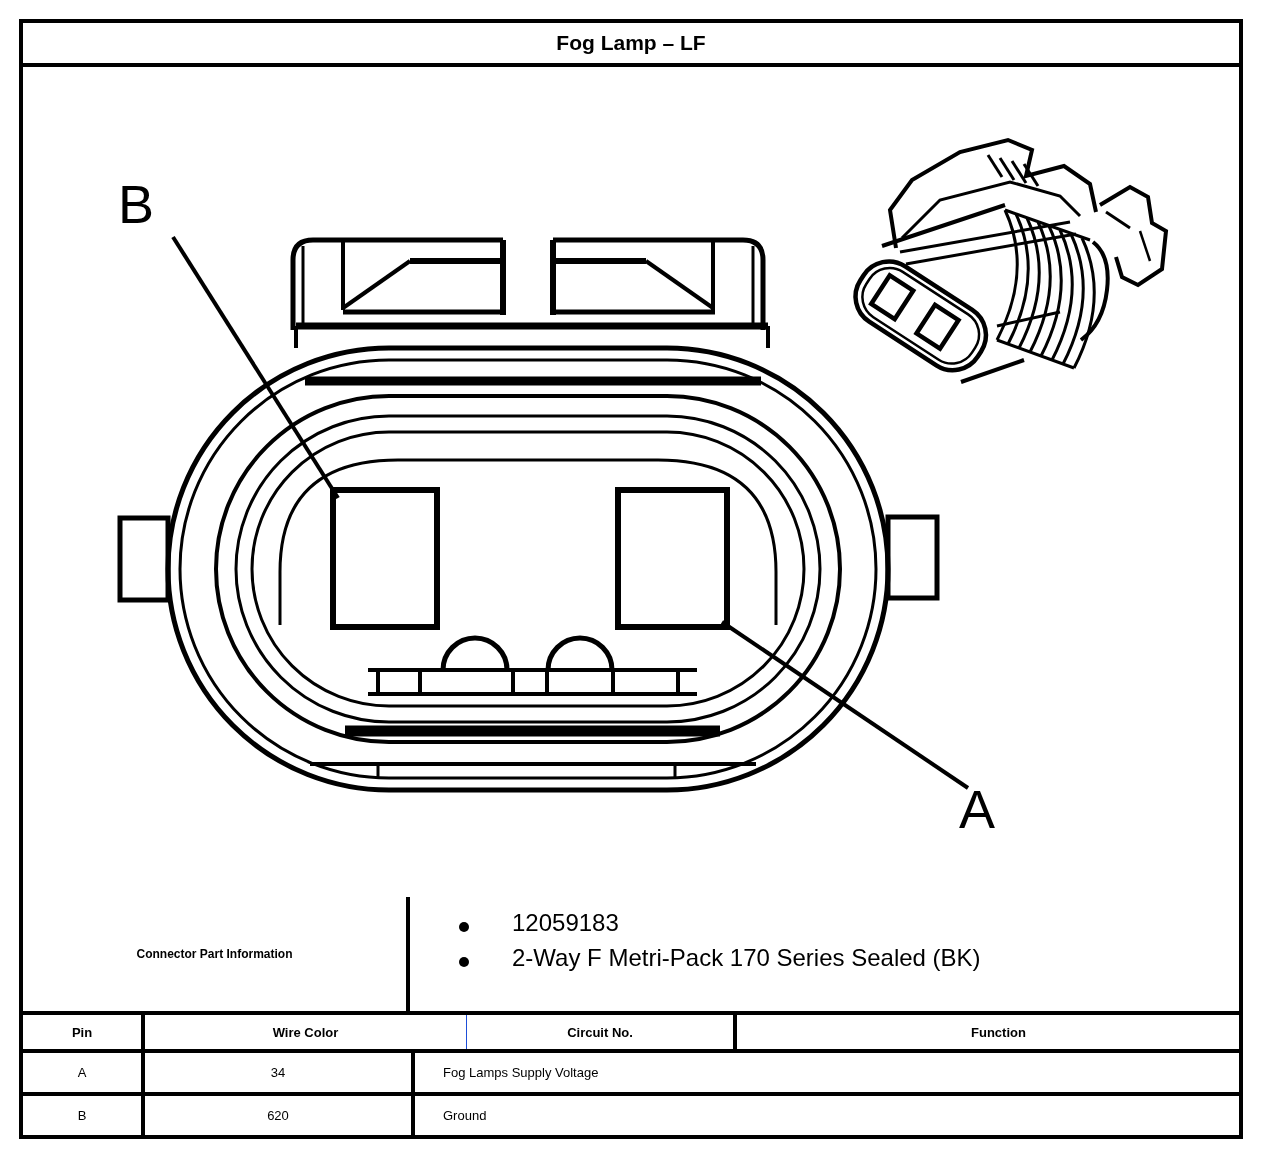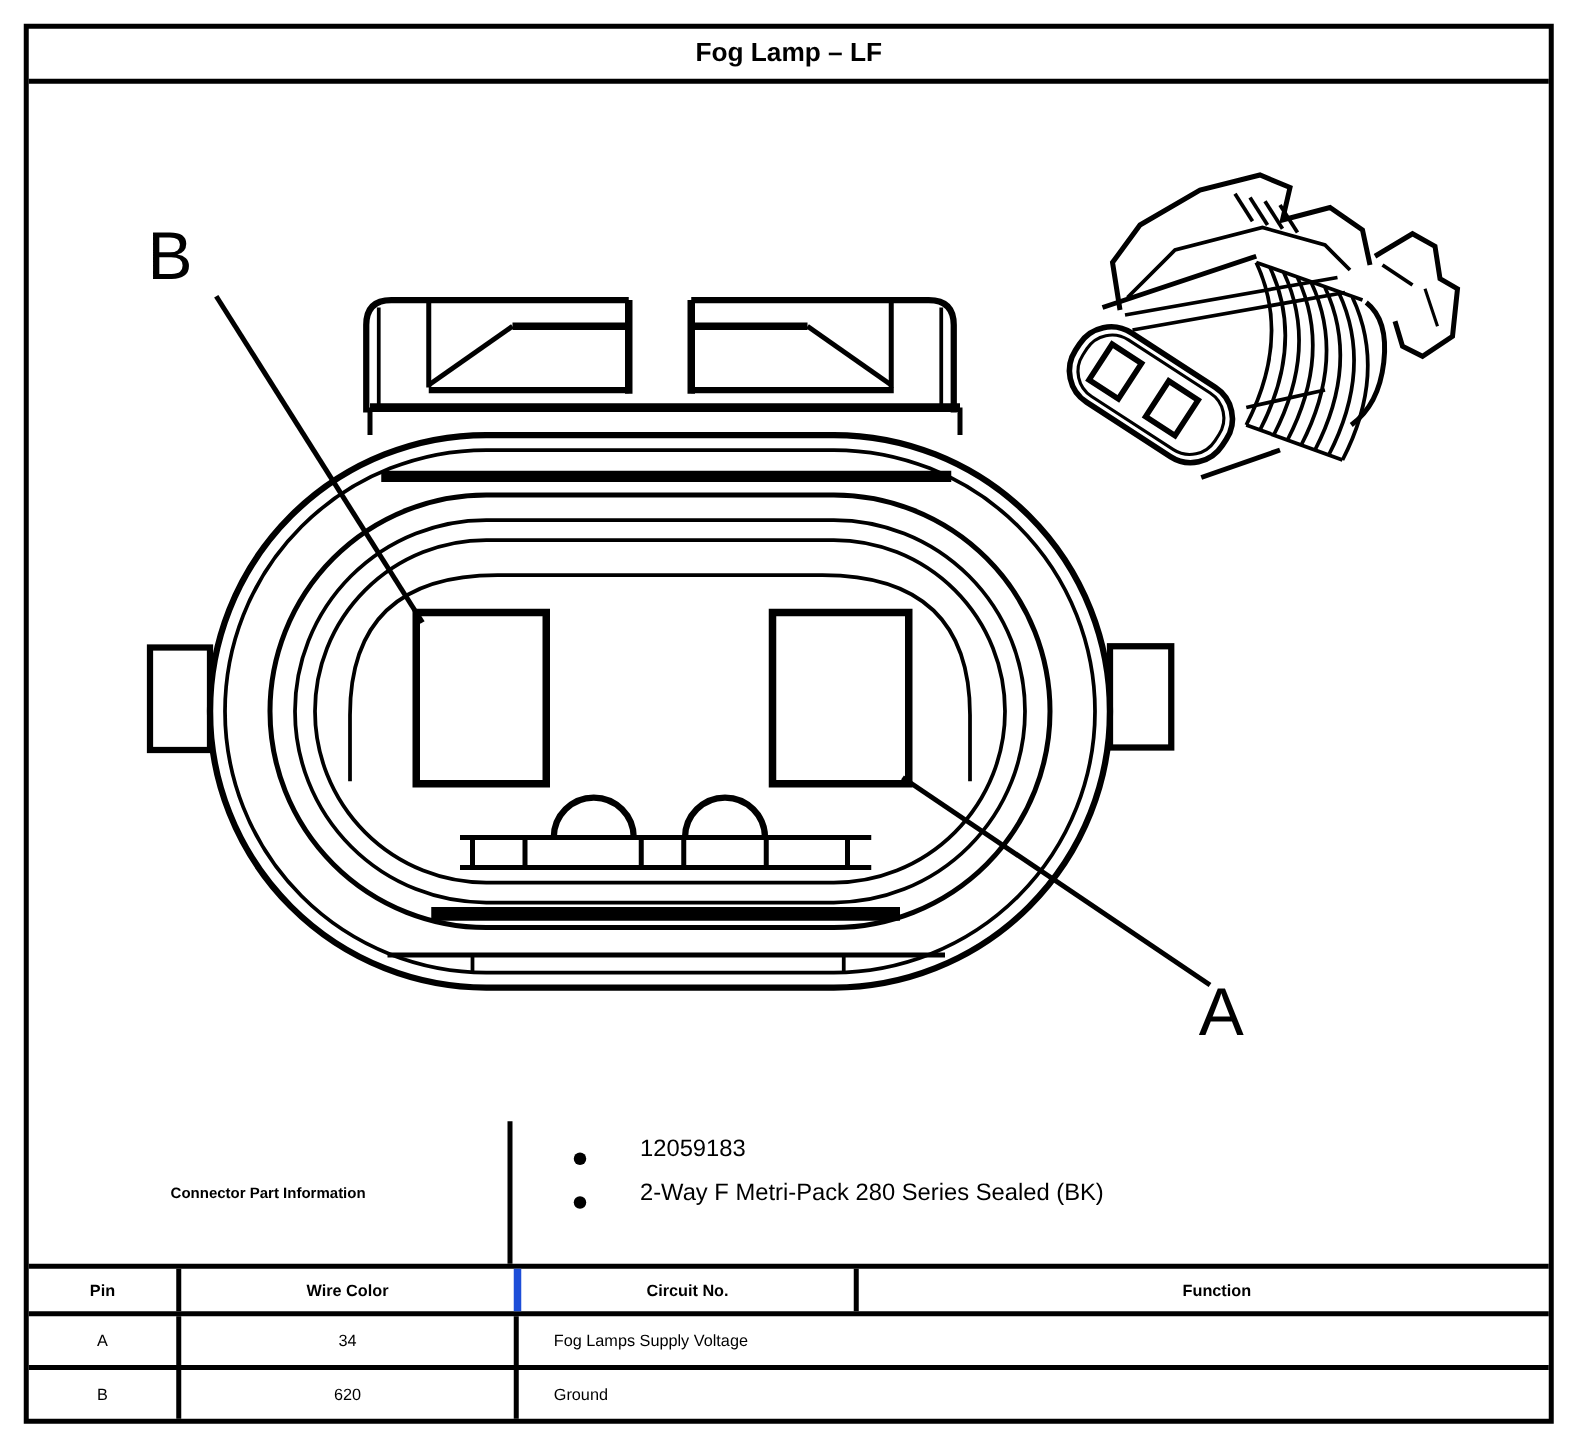--- a/index.html
+++ b/index.html
@@ -21,37 +21,37 @@
   .diagram-area { height:830px; flex:none; position:relative; overflow:hidden; }
   .diagram-area svg { display:block; }
 
   .part-info-row { height:114px; flex:none; border-bottom:4px solid #000; display:flex; }
   .pi-left {
     width:387px; flex:none; border-right:4px solid #000; box-sizing:border-box;
     display:flex; align-items:center; justify-content:center;
     font-weight:bold; font-size:12px; text-align:center;
   }
   .pi-right { flex:1; padding-top:12px; }
-  .bullet-item { display:flex; align-items:baseline; height:35px; font-size:19px; }
+  .bullet-item { display:flex; align-items:baseline; height:35px; font-size:24px; }
   .bullet-dot {
     width:10px; height:10px; border-radius:50%; background:#000; flex:none;
     margin-left:49px; margin-right:43px; align-self:center;
   }
 
   .pin-table { flex:1; display:flex; flex-direction:column; }
   .t-row { display:flex; flex:none; }
   .t-row.hdr { height:38px; border-bottom:4px solid #000; box-sizing:border-box; font-weight:bold; }
   .t-row.data-a { height:43px; border-bottom:4px solid #000; box-sizing:border-box; }
   .t-row.data-b { height:39px; }
   .cell {
     display:flex; align-items:center; justify-content:center;
     font-size:13px; box-sizing:border-box;
   }
   .c1 { width:122px; border-right:4px solid #000; }
-  .c2 { width:272px; border-right:6px solid #1d4ed8; }
+  .c2 { width:322px; border-right:1px solid #1d4ed8; }
   .c3 { width:270px; border-right:4px solid #000; }
   .c4 { flex:1; }
   .t-row .c4 { justify-content:flex-start; padding-left:7px;margin-left:21px; }
   .t-row.hdr .c4 { justify-content:center; padding-left:0; }
 </style>
 </head>
 <body>
 
 <div class="frame">
 
@@ -163,21 +163,21 @@
 
   <div class="part-info-row">
     <div class="pi-left">Connector Part Information</div>
     <div class="pi-right">
       <div class="bullet-item">
         <span class="bullet-dot"></span>
         <span>12059183</span>
       </div>
       <div class="bullet-item">
         <span class="bullet-dot"></span>
-        <span>2-Way F Metri-Pack 280 Series Sealed (BK)</span>
+        <span>2-Way F Metri-Pack 170 Series Sealed (BK)</span>
       </div>
     </div>
   </div>
 
   <div class="pin-table">
     <div class="t-row hdr">
       <div class="cell c1">Pin</div>
       <div class="cell c2">Wire Color</div>
       <div class="cell c3">Circuit No.</div>
       <div class="cell c4">Function</div>

